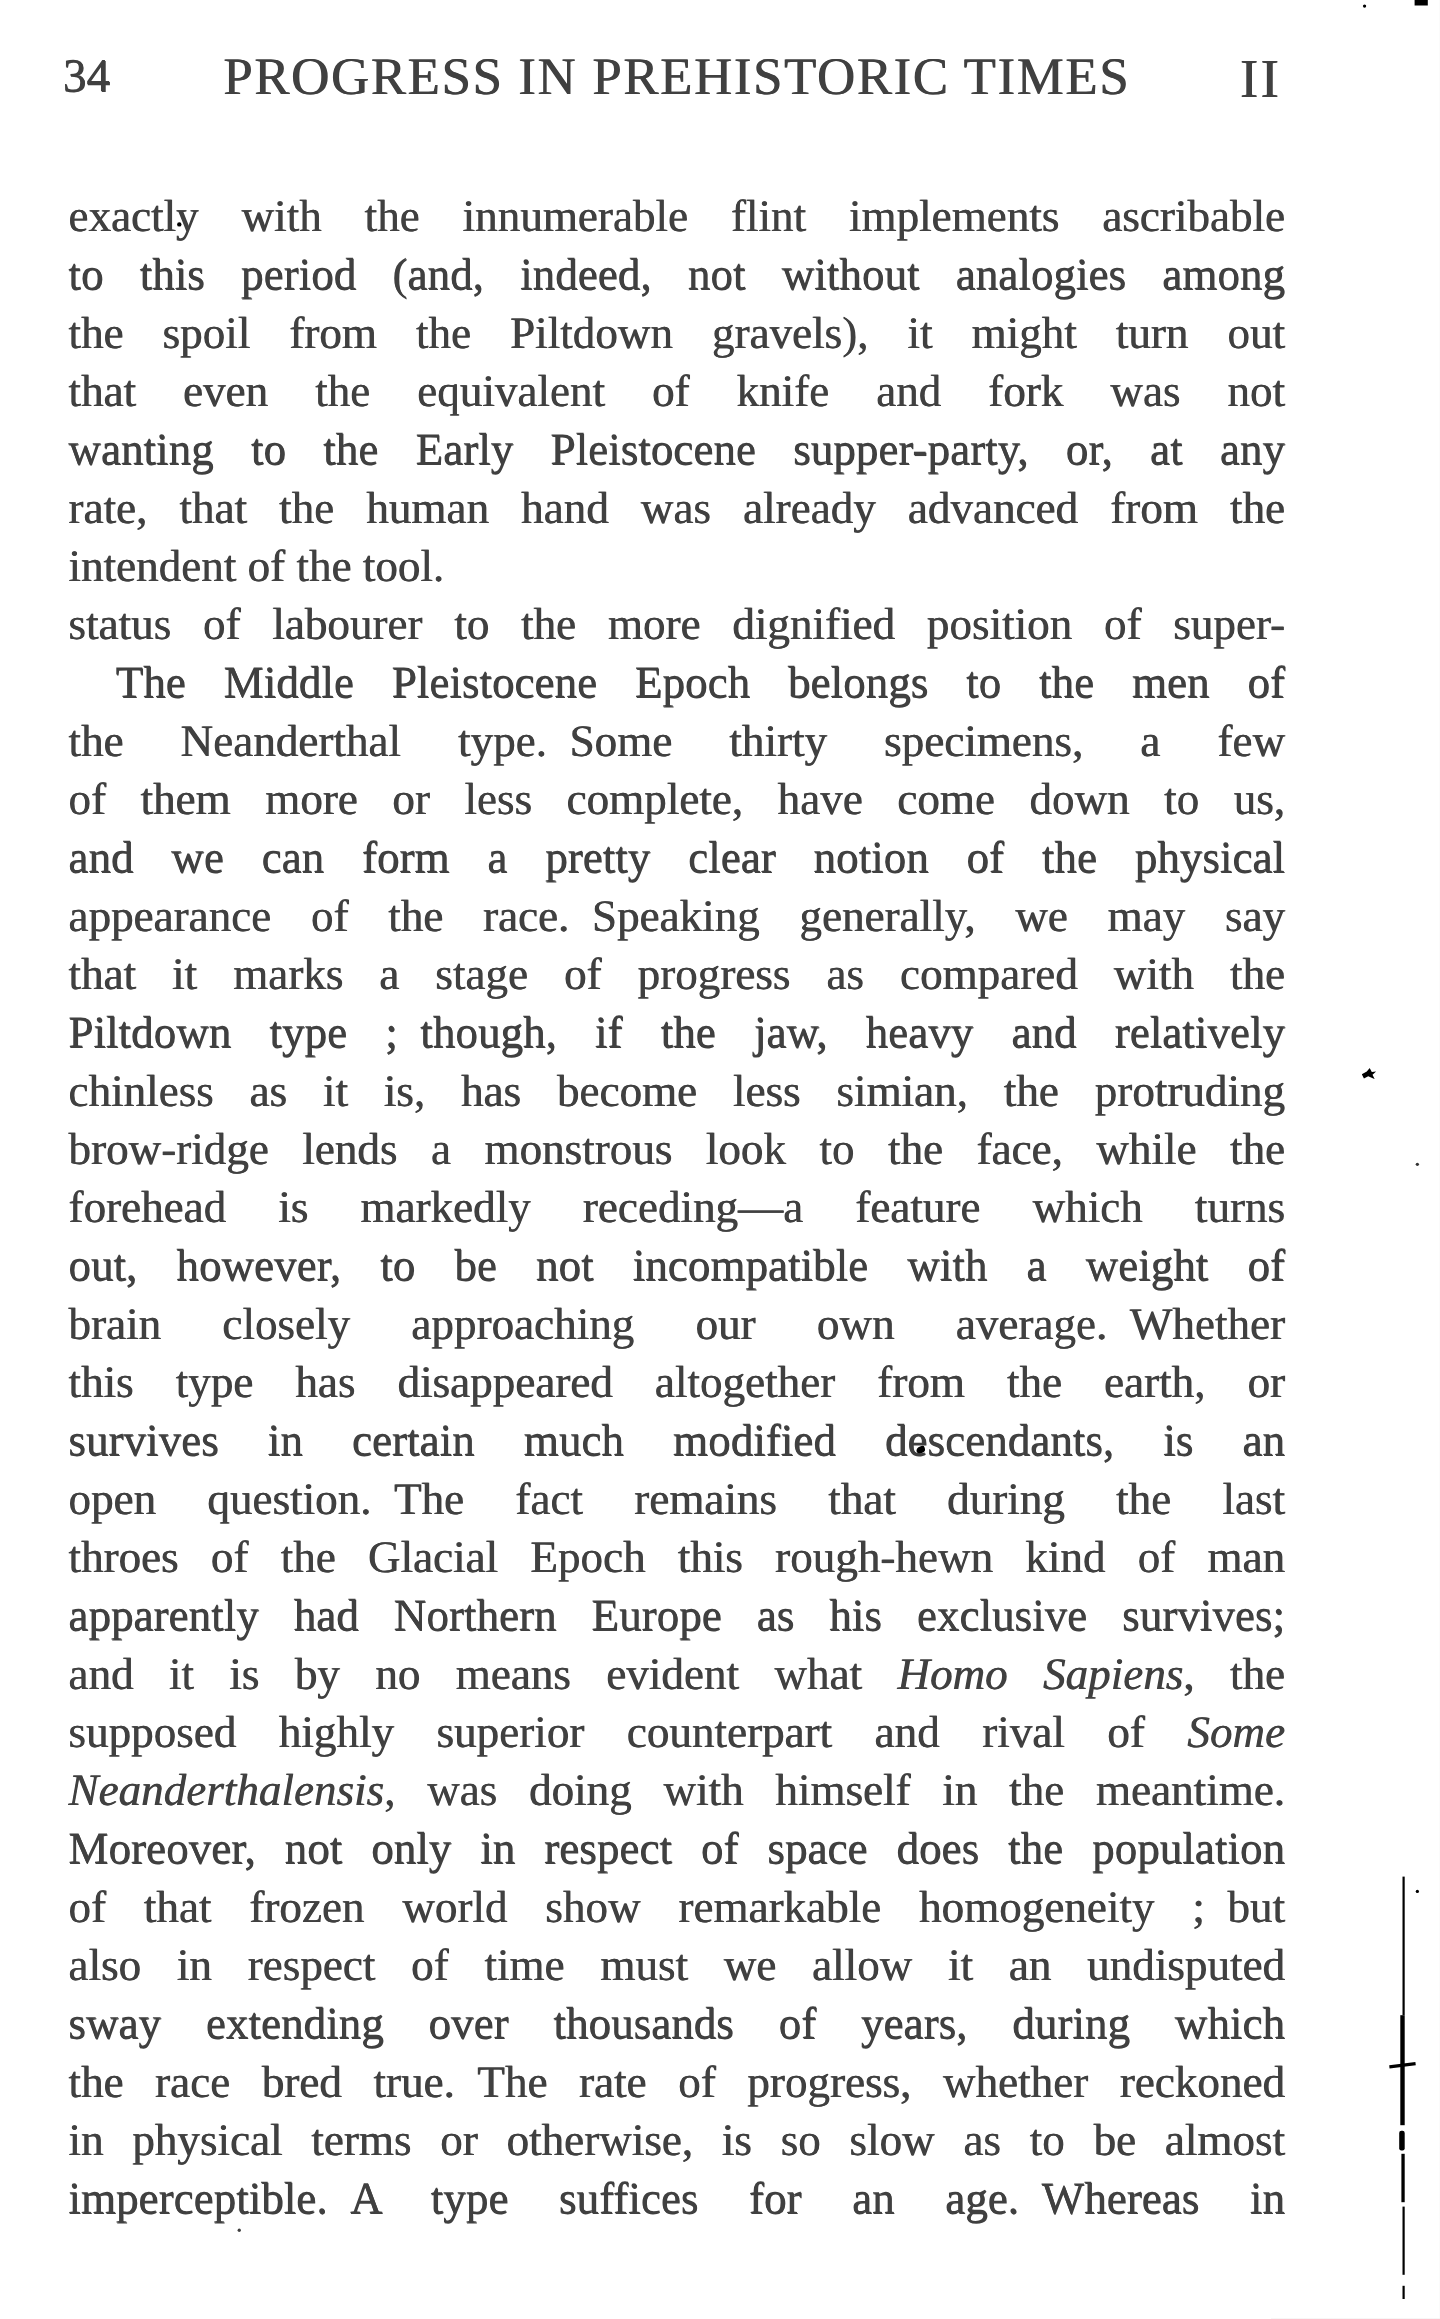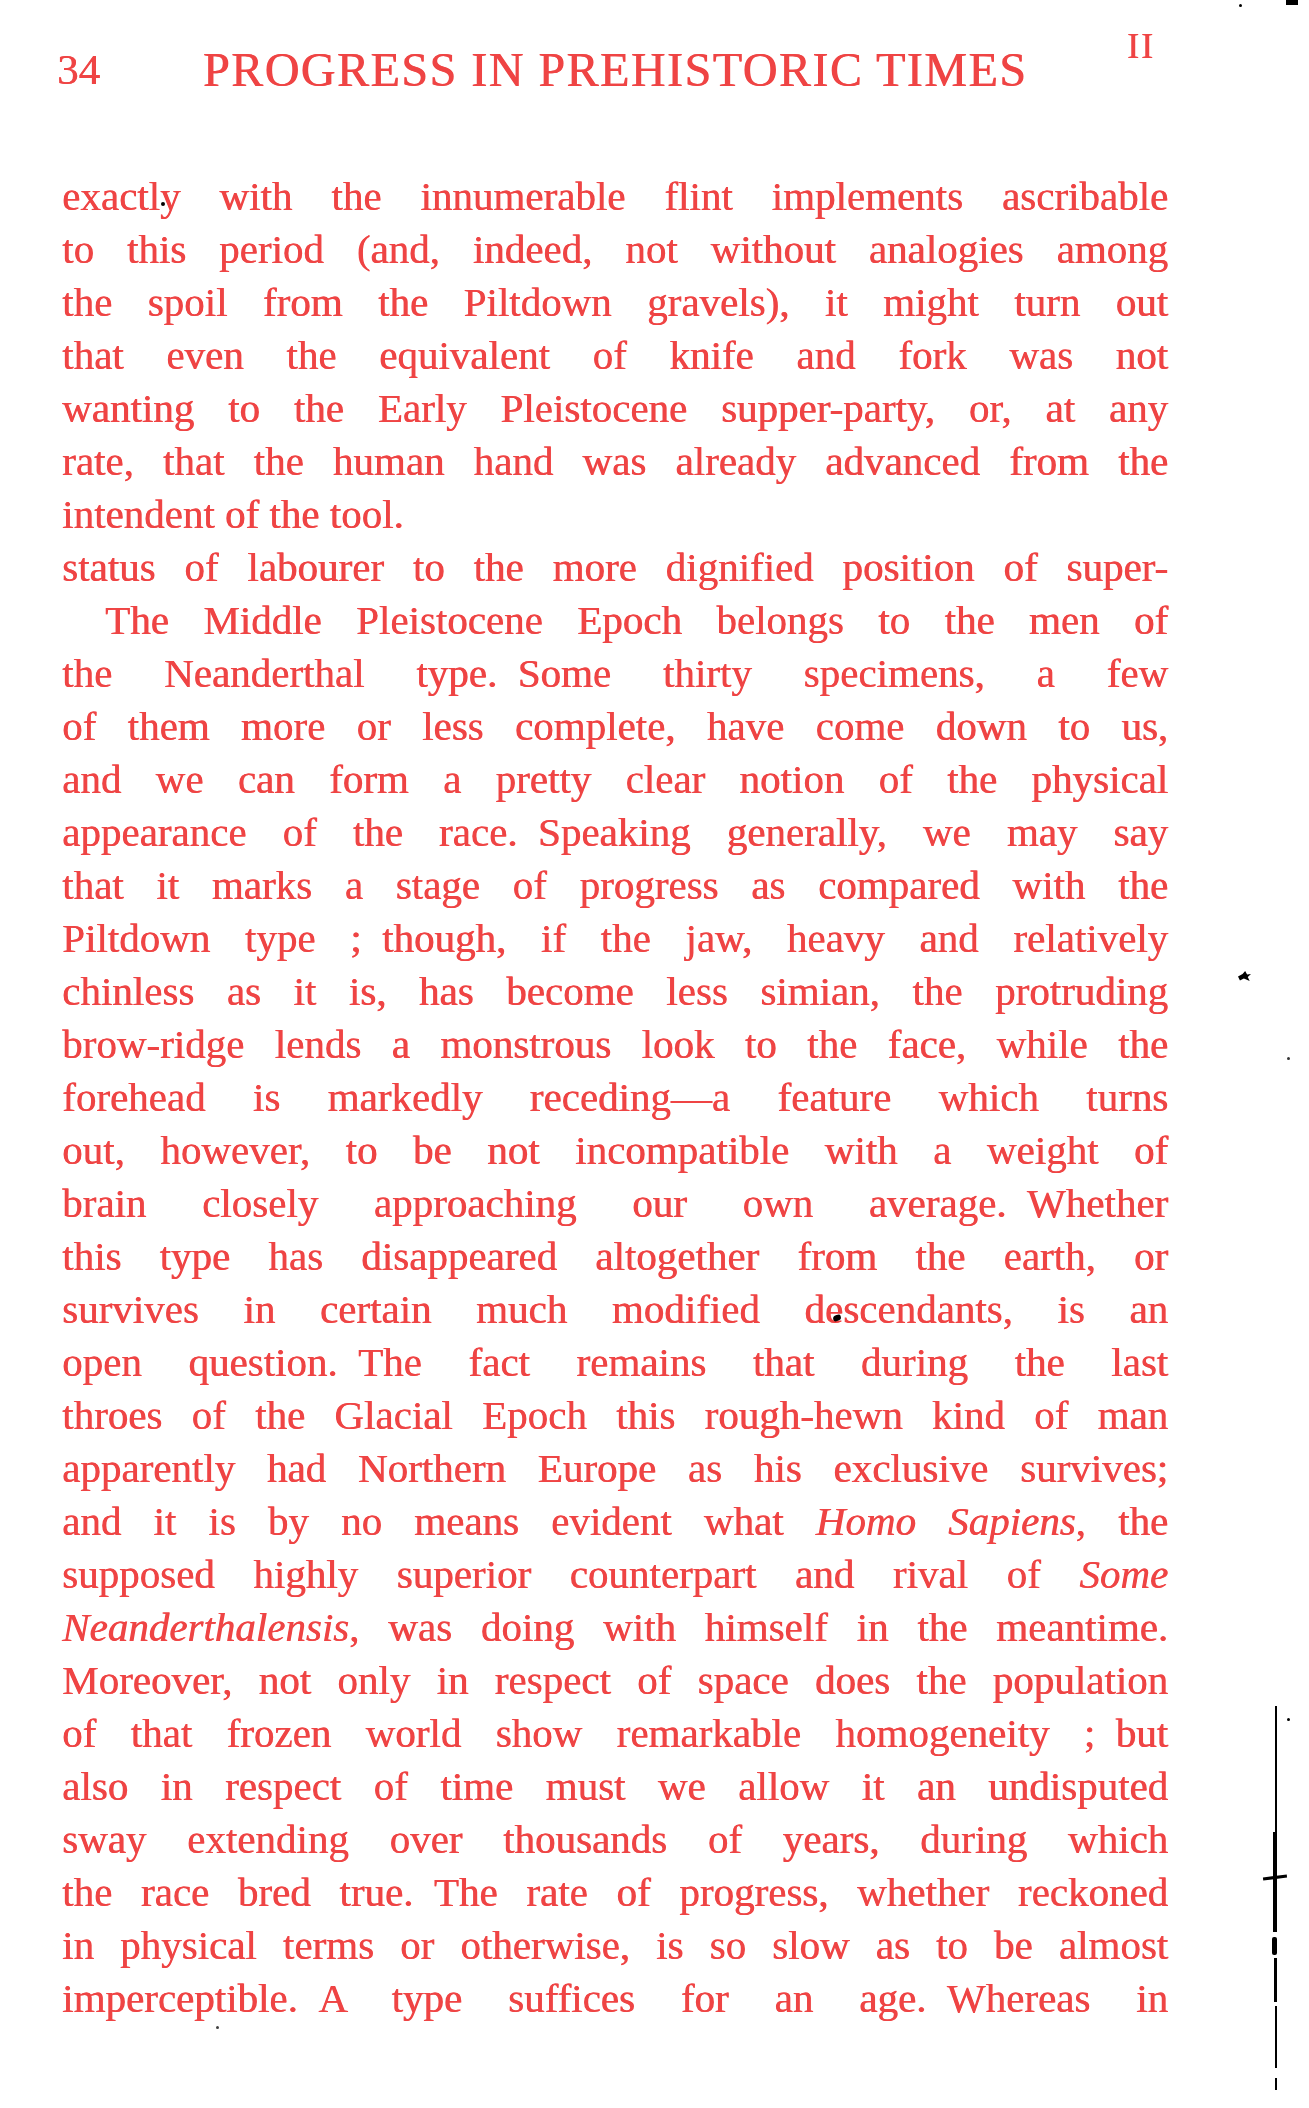--- a/index.html
+++ b/index.html
@@ -3,37 +3,37 @@
 <meta charset="utf-8">
 <style>
   html, body { margin: 0; padding: 0; background: #e8e8e8; }
   .page {
     position: relative;
     width: 1309px;
     height: 2108px;
     background: #ffffff;
     overflow: hidden;
     font-family: "Liberation Serif", serif;
-    color: #ef4444;
+    color: #404040;
   }
   
   .hdr-num {
     position: absolute; left: 57px; top: 48px;
     font-size: 43px; line-height: 1;
     text-shadow: 0.6px 0.3px 0 currentColor;
   }
   .hdr-title {
     position: absolute; left: 160px; top: 46px; width: 910px;
     text-align: center;
     font-size: 48px; line-height: 1; letter-spacing: 1.5px;
     text-shadow: 0.7px 0.3px 0 currentColor;
   }
   .hdr-chap {
-    position: absolute; left: 1127px; top: 28px;
-    font-size: 36px; line-height: 1; letter-spacing: 2px;
+    position: absolute; left: 1127px; top: 46px;
+    font-size: 50px; line-height: 1; letter-spacing: 2px;
     text-shadow: 0.6px 0.3px 0 currentColor;
   }
   
   .body-text {
     position: absolute; left: 62px; top: 142px; width: 1106px;
     font-size: 41px;
     margin-top: 28px;
   }
   .line {
     line-height: 53px;

